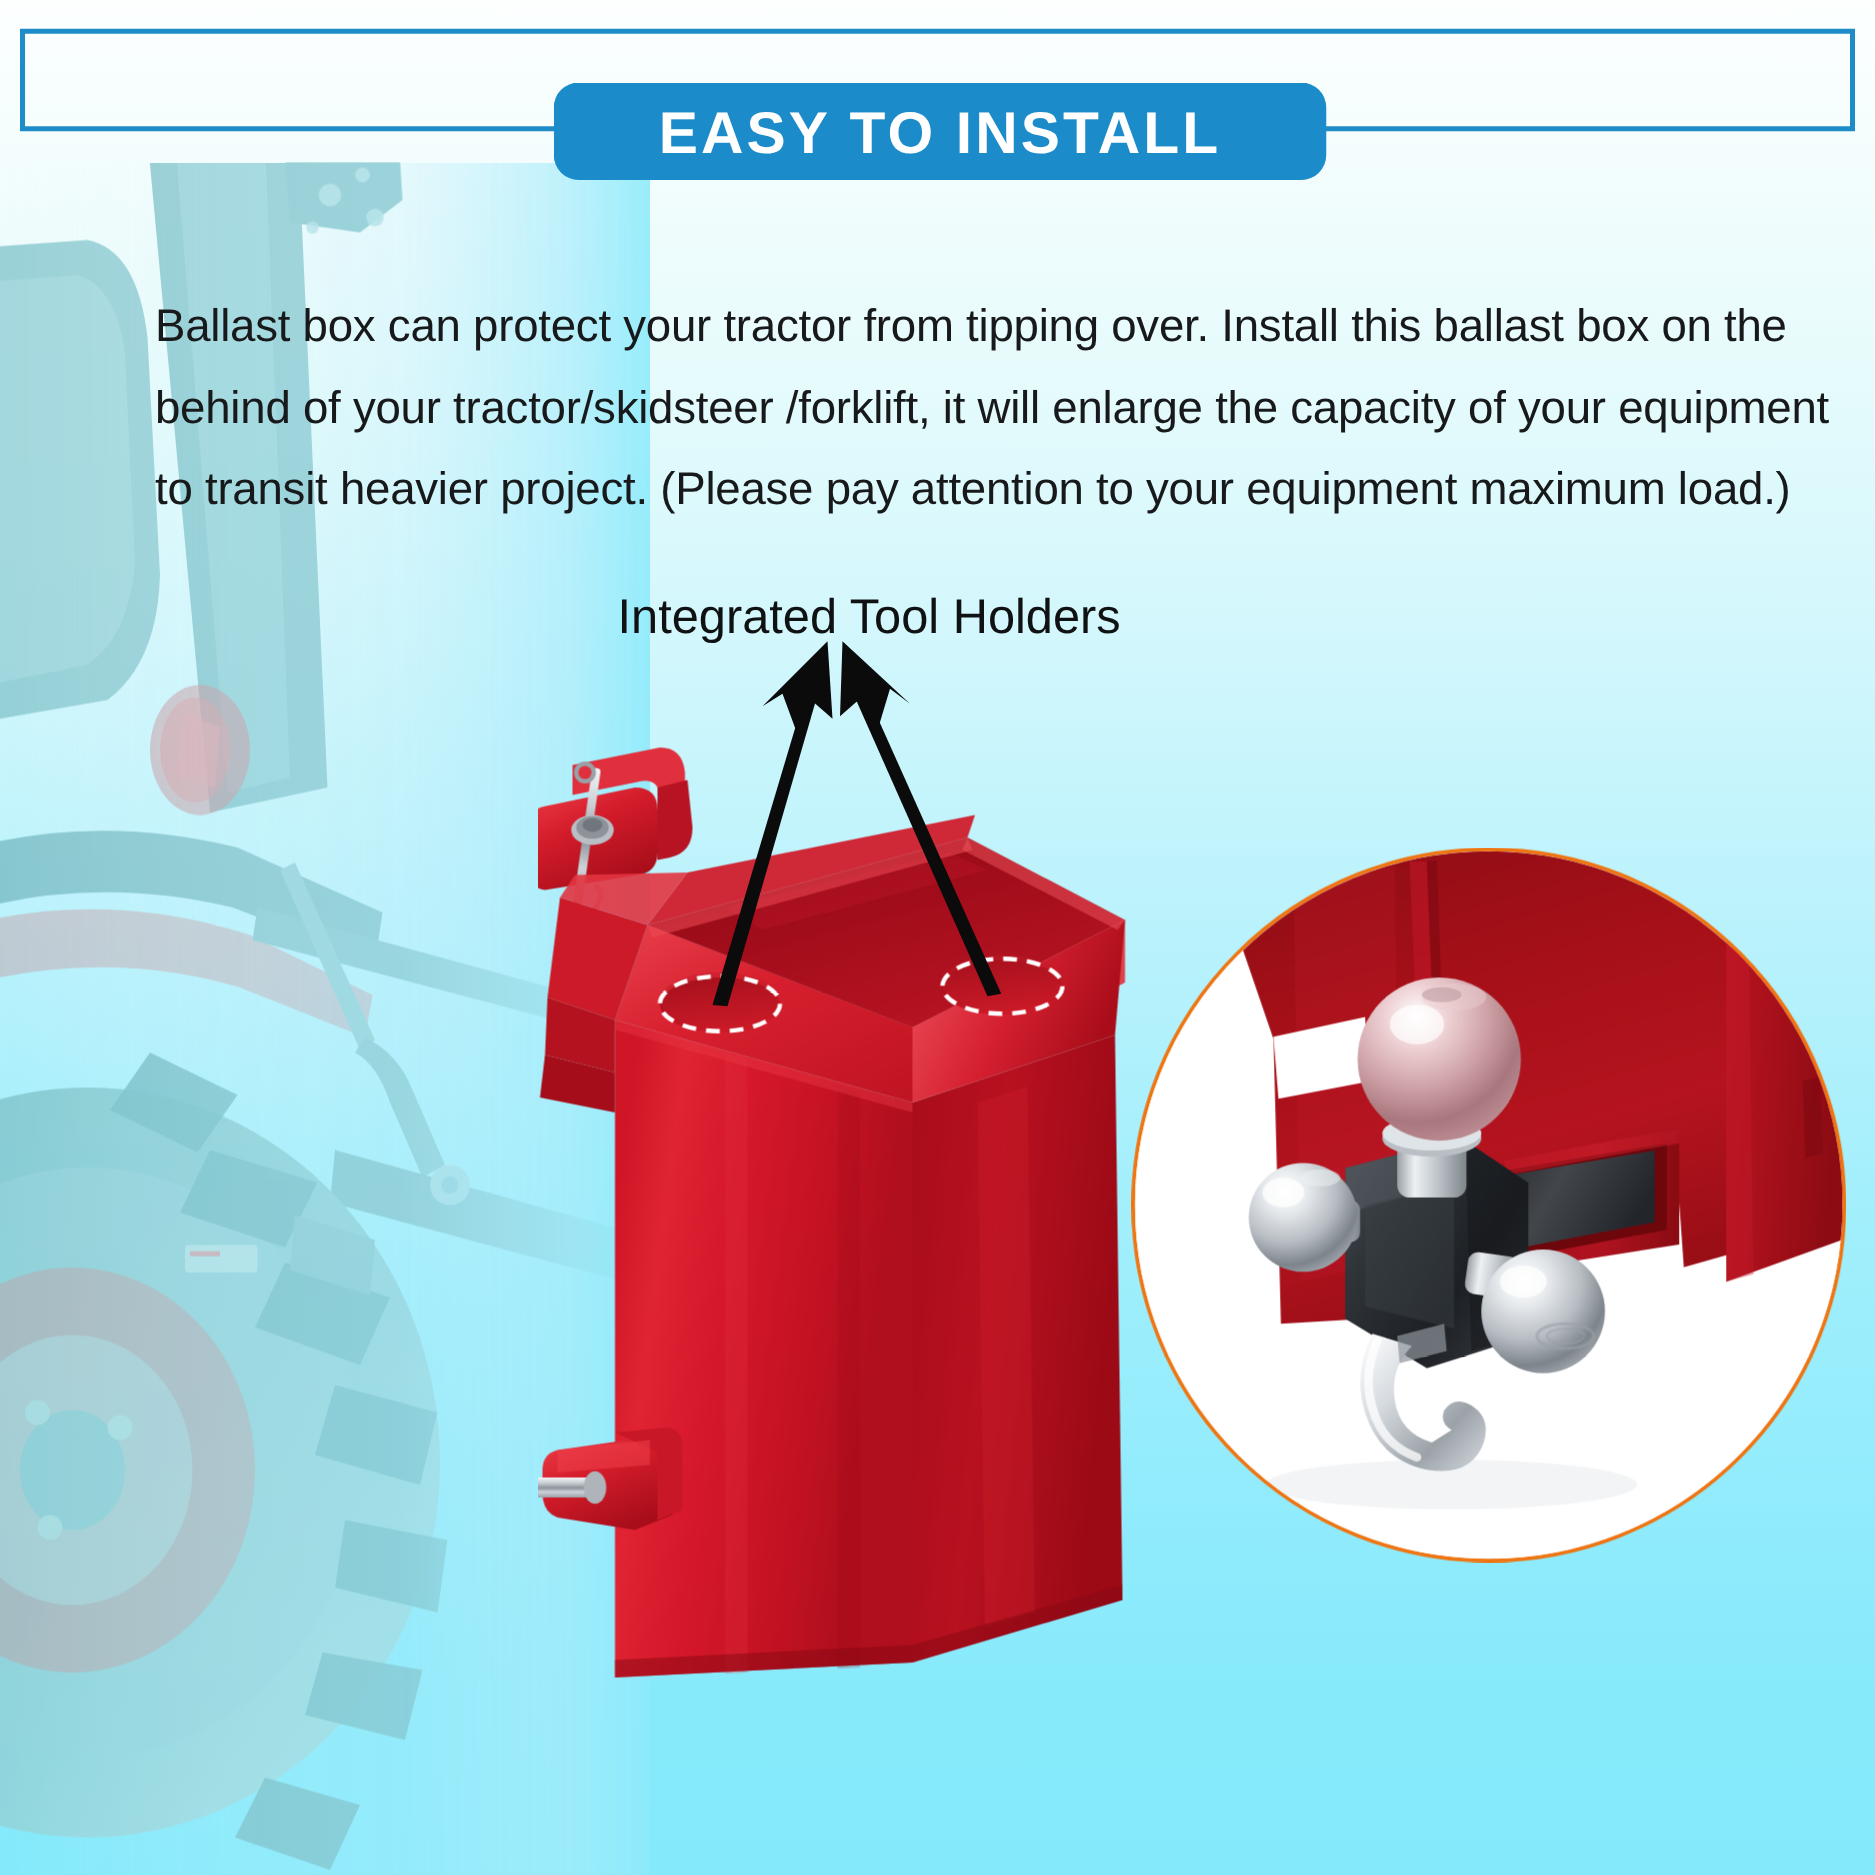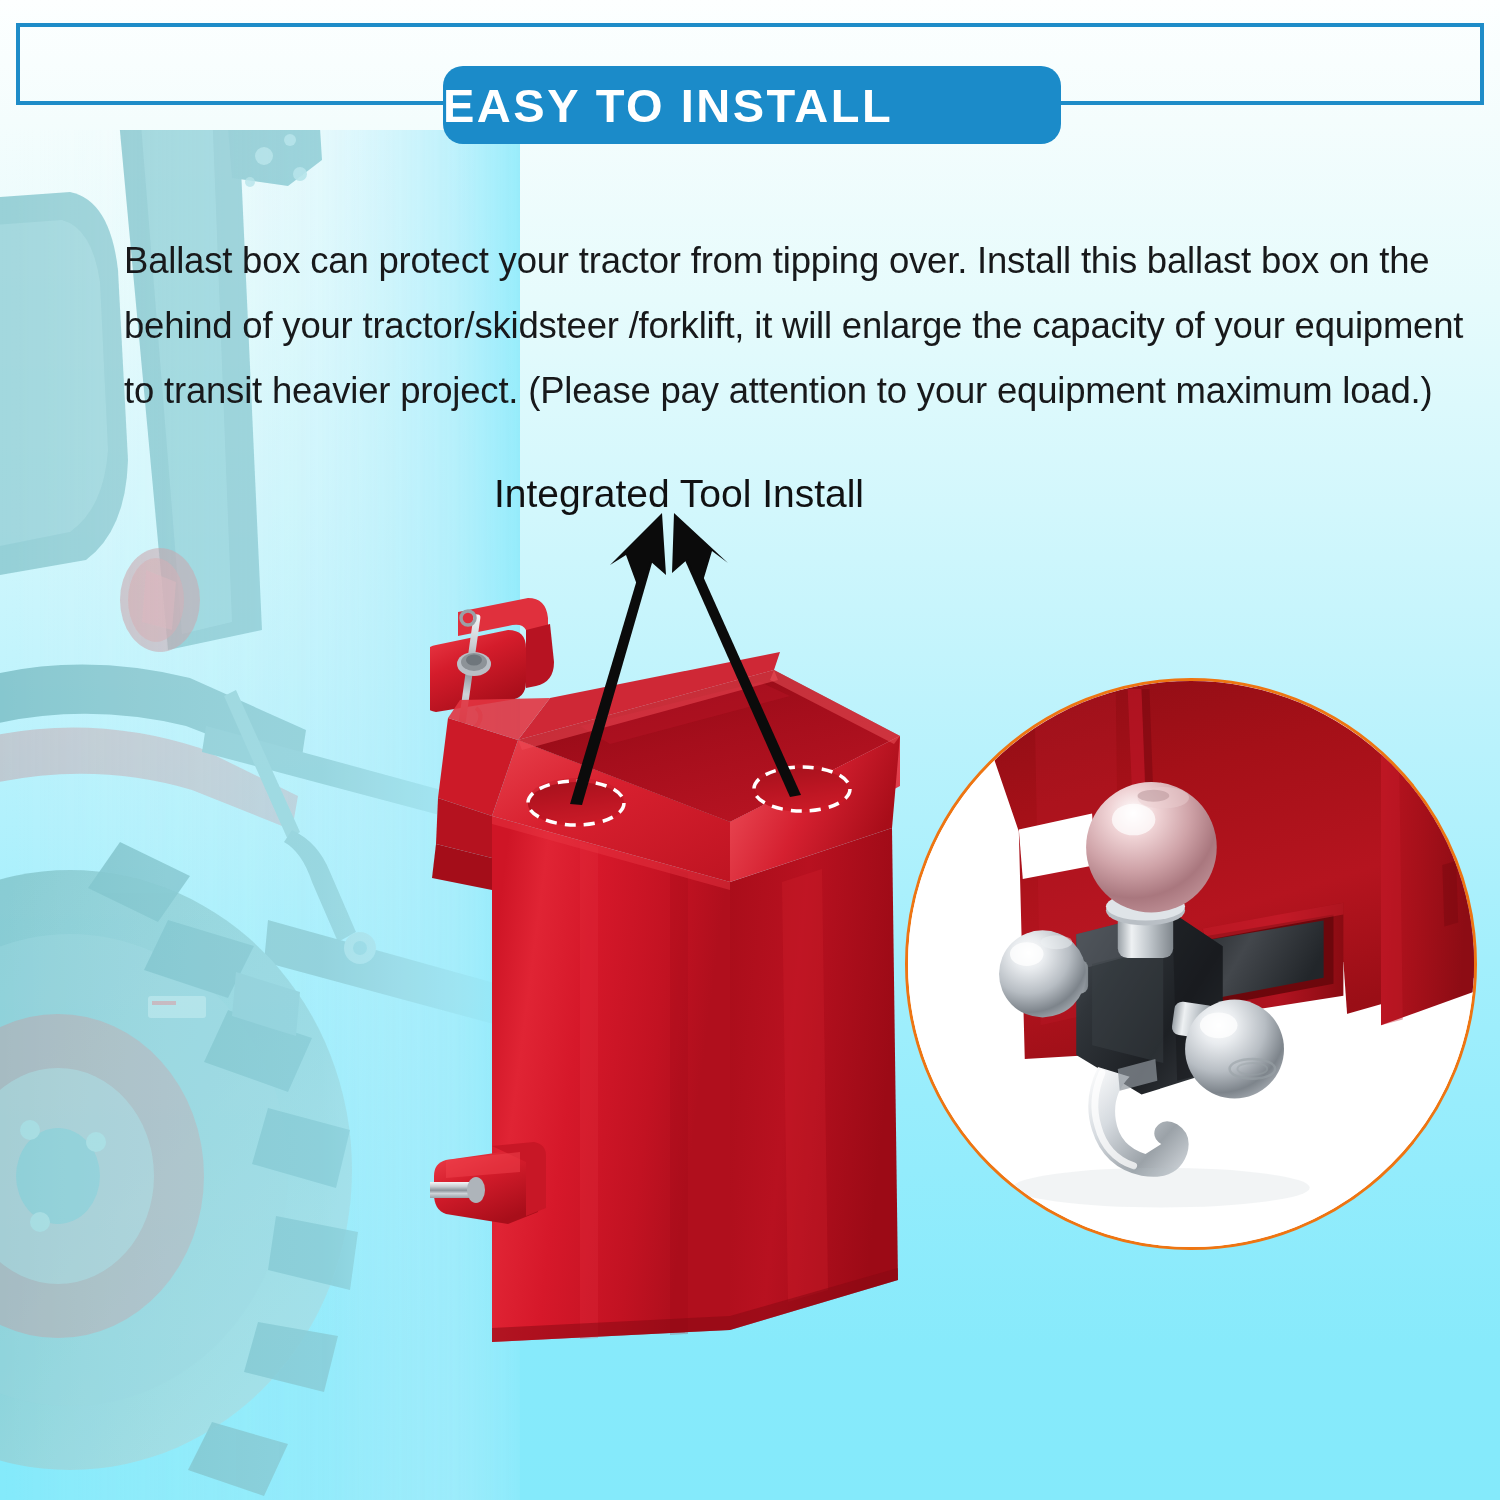--- a/index.html
+++ b/index.html
@@ -29,21 +29,21 @@
     z-index:5;
   }
 
   
   #header-badge {
     position:absolute;
     left:443px; top:66px;
     width:618px; height:78px;
     background:#1b8bc9;
     border-radius:20px;
-    display:flex; align-items:center; 
+    display:flex; align-items:center; justify-content:center;
     z-index:7;
   }
   #header-badge .label {
     color:#ffffff;
     font-size:47px;
     font-weight:bold;
     letter-spacing:2.5px;
     line-height:1;
     white-space:nowrap;
     font-family:"Liberation Sans", sans-serif;
@@ -191,21 +191,21 @@
 </svg>
 
 <div id="outer-frame"></div>
 
 <div id="header-badge">
   <span class="label">EASY TO INSTALL</span>
 </div>
 
 <p id="body-copy">Ballast box can protect your tractor from tipping over. Install this ballast box on the behind of your tractor/skidsteer /forklift, it will enlarge the capacity of your equipment to transit heavier project. (Please pay attention to your equipment maximum load.)</p>
 
-<div id="callout-label">Integrated Tool Install</div>
+<div id="callout-label">Integrated Tool Holders</div>
 
 <svg id="ballast-box" viewBox="0 0 520 790" preserveAspectRatio="none">
   <defs>
     <linearGradient id="frontFace" x1="0.08" y1="0" x2="0.95" y2="0.25">
       <stop offset="0%" stop-color="#cf1526"></stop>
       <stop offset="18%" stop-color="#e02434"></stop>
       <stop offset="42%" stop-color="#d6182a"></stop>
       <stop offset="78%" stop-color="#c21222"></stop>
       <stop offset="100%" stop-color="#b00f1d"></stop>
     </linearGradient>

